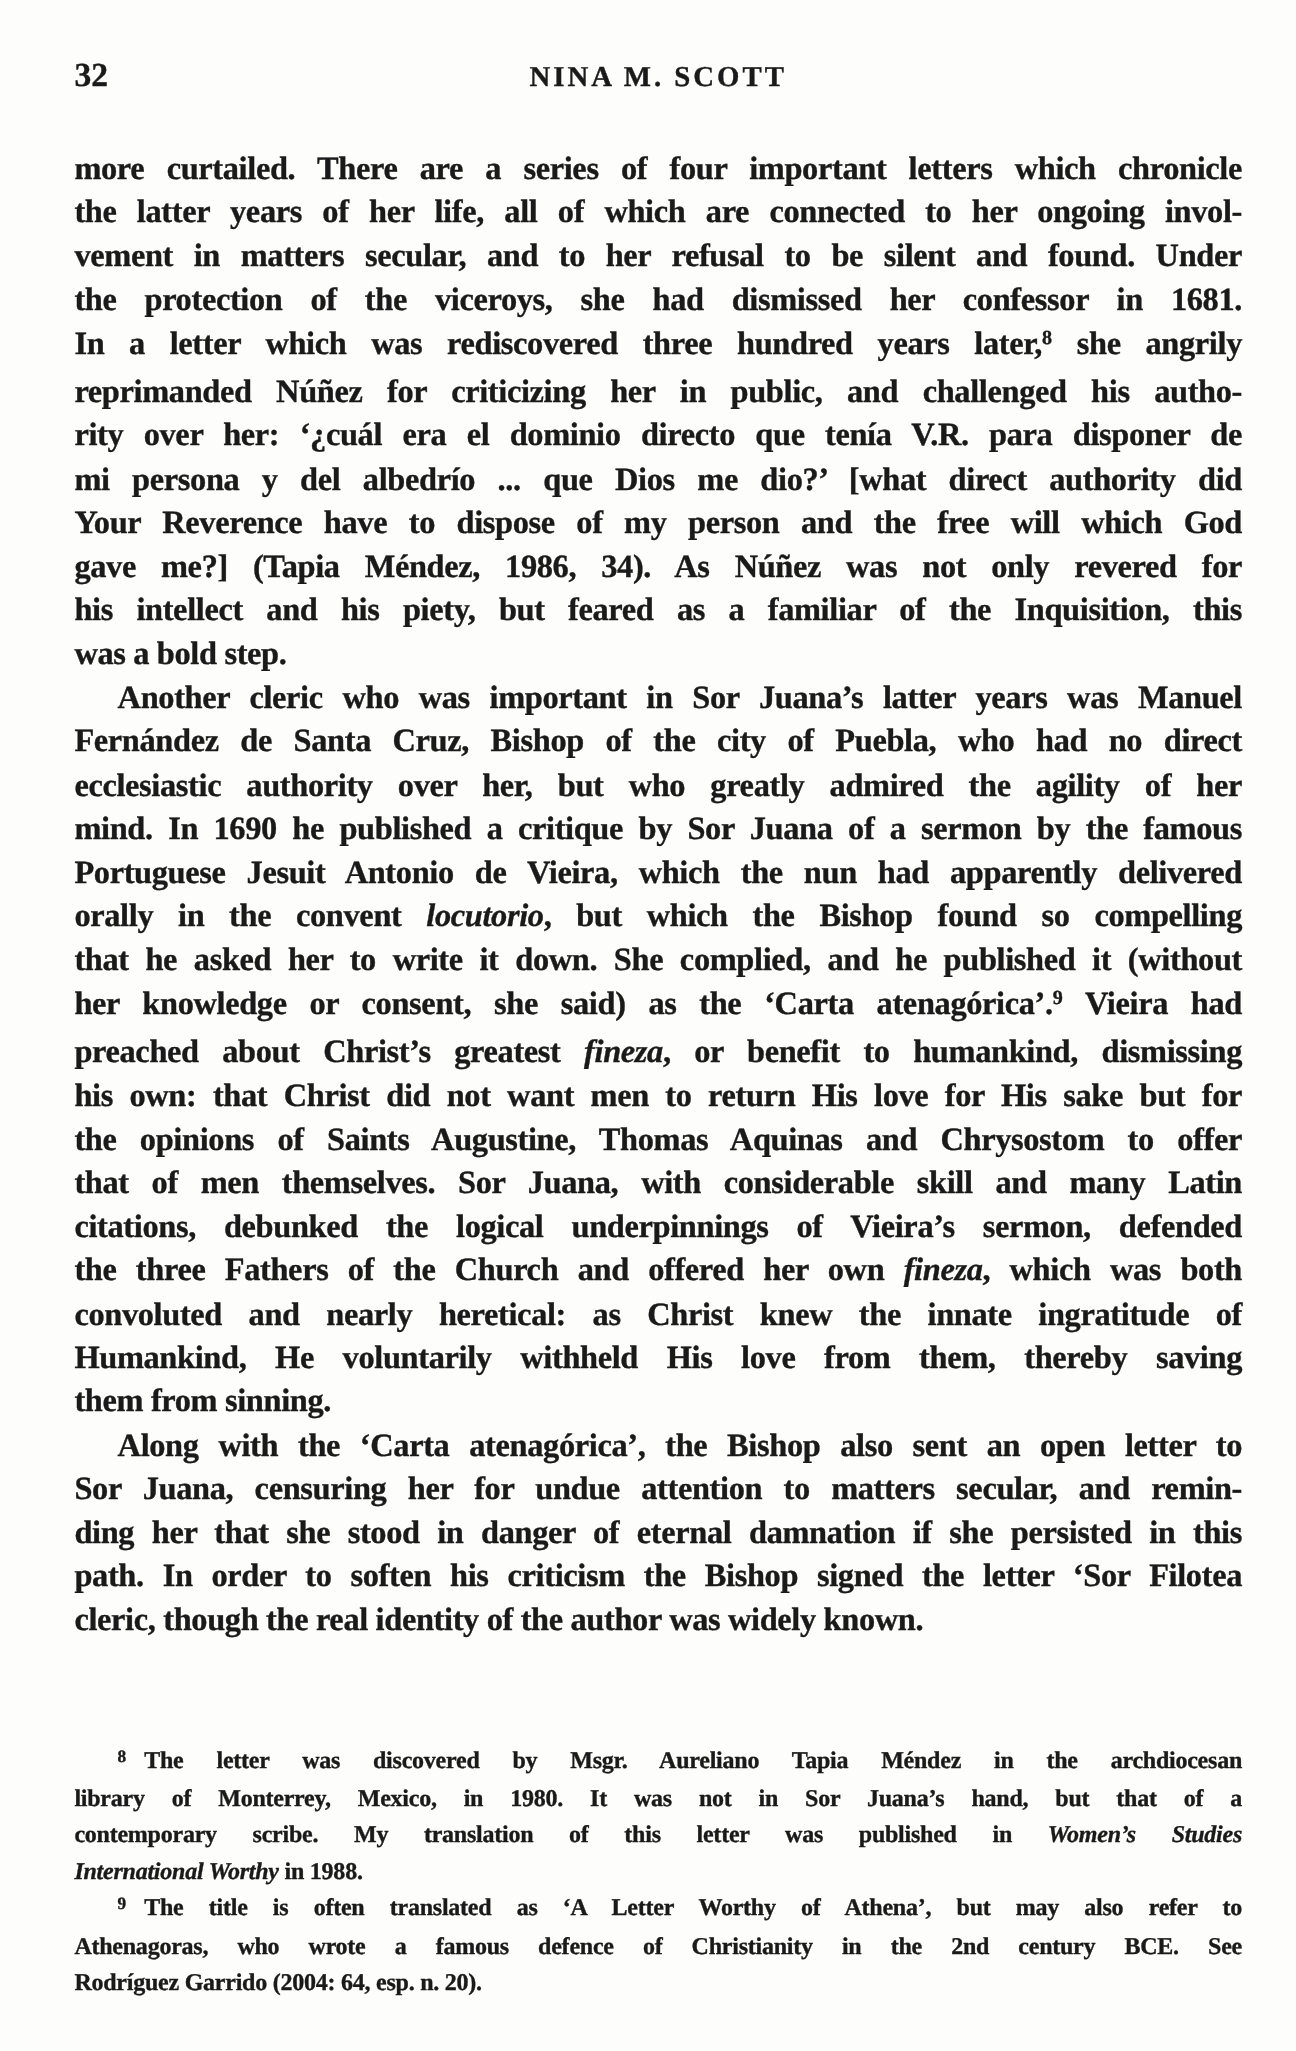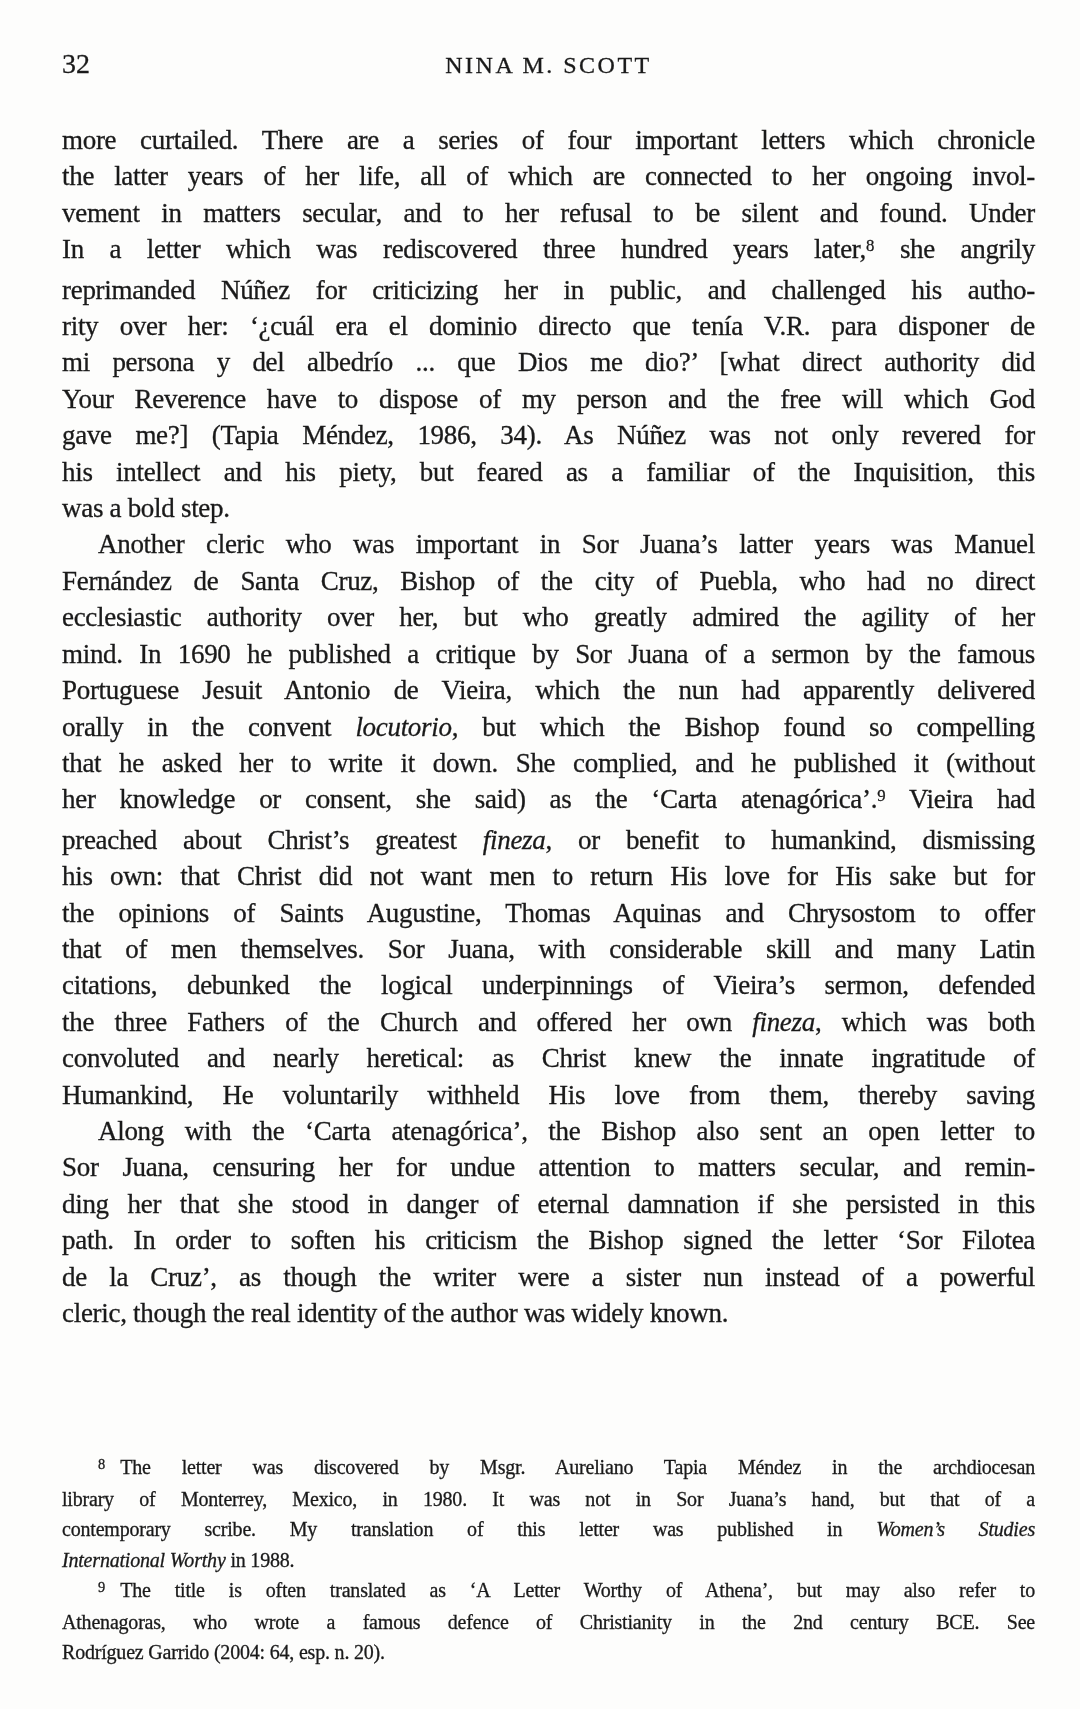--- a/index.html
+++ b/index.html
@@ -11,20 +11,21 @@
     width:1080px;height:1709px;
     background:var(--paper);
     font-family:"Liberation Serif","DejaVu Serif",serif;
     color:var(--ink);
     overflow:hidden;
     position:relative;
   }
   .page{
     position:absolute;top:0;left:0;width:1080px;height:1709px;
     background:var(--paper);
+    font-weight:bold;
   }
   
   .page{-webkit-text-stroke:0.3px var(--ink);}
 
   .running-head{
     position:absolute;top:48px;left:62px;width:973px;height:36px;
   }
   .pagenum{
     position:absolute;left:0;top:0;
     font-size:28px;line-height:32px;
@@ -77,20 +78,21 @@
   <div class="running-head">
     <span class="pagenum">32</span>
     <span class="rh-title">NINA M. SCOTT</span>
   </div>
 
   <div class="body-text">
       <div class="para">
         <div class="line"><span>more curtailed. There are a series of four important letters which chronicle</span></div>
         <div class="line"><span>the latter years of her life, all of which are connected to her ongoing invol-</span></div>
         <div class="line"><span>vement in matters secular, and to her refusal to be silent and found. Under</span></div>
+        <div class="line"><span>the protection of the viceroys, she had dismissed her confessor in 1681.</span></div>
         <div class="line"><span>In a letter which was rediscovered three hundred years later,</span><span class="sup">8</span><span> she angrily</span></div>
         <div class="line"><span>reprimanded Núñez for criticizing her in public, and challenged his autho-</span></div>
         <div class="line"><span>rity over her: ‘¿cuál era el dominio directo que tenía V.R. para disponer de</span></div>
         <div class="line"><span>mi persona y del albedrío ... que Dios me dio?’ [what direct authority did</span></div>
         <div class="line"><span>Your Reverence have to dispose of my person and the free will which God</span></div>
         <div class="line"><span>gave me?] (Tapia Méndez, 1986, 34). As Núñez was not only revered for</span></div>
         <div class="line"><span>his intellect and his piety, but feared as a familiar of the Inquisition, this</span></div>
         <div class="line end"><span>was a bold step.</span></div>
       </div>
       <div class="para">
@@ -103,27 +105,27 @@
         <div class="line"><span>that he asked her to write it down. She complied, and he published it (without</span></div>
         <div class="line"><span>her knowledge or consent, she said) as the ‘Carta atenagórica’.</span><span class="sup">9</span><span> Vieira had</span></div>
         <div class="line"><span>preached about Christ’s greatest </span><span class="it">fineza</span><span>, or benefit to humankind, dismissing</span></div>
         <div class="line"><span>his own: that Christ did not want men to return His love for His sake but for</span></div>
         <div class="line"><span>the opinions of Saints Augustine, Thomas Aquinas and Chrysostom to offer</span></div>
         <div class="line"><span>that of men themselves. Sor Juana, with considerable skill and many Latin</span></div>
         <div class="line"><span>citations, debunked the logical underpinnings of Vieira’s sermon, defended</span></div>
         <div class="line"><span>the three Fathers of the Church and offered her own </span><span class="it">fineza</span><span>, which was both</span></div>
         <div class="line"><span>convoluted and nearly heretical: as Christ knew the innate ingratitude of</span></div>
         <div class="line"><span>Humankind, He voluntarily withheld His love from them, thereby saving</span></div>
+        <div class="line end"><span>them from sinning.</span></div>
       </div>
       <div class="para">
         <div class="line ind"><span>Along with the ‘Carta atenagórica’, the Bishop also sent an open letter to</span></div>
         <div class="line"><span>Sor Juana, censuring her for undue attention to matters secular, and remin-</span></div>
         <div class="line"><span>ding her that she stood in danger of eternal damnation if she persisted in this</span></div>
         <div class="line"><span>path. In order to soften his criticism the Bishop signed the letter ‘Sor Filotea</span></div>
-        <div class="line"><span>de la Cruz’, as though the writer were a sister nun instead of a powerful</span></div>
         <div class="line end"><span>cleric, though the real identity of the author was widely known.</span></div>
       </div>
     </div>
 
   <div class="footnotes">
       <div class="para">
         <div class="line ind"><span class="fnm">8</span><span>The letter was discovered by Msgr. Aureliano Tapia Méndez in the archdiocesan</span></div>
         <div class="line"><span>library of Monterrey, Mexico, in 1980. It was not in Sor Juana’s hand, but that of a</span></div>
         <div class="line"><span>contemporary scribe. My translation of this letter was published in </span><span class="it">Women’s Studies</span></div>
         <div class="line end"><span class="it">International Worthy</span><span> in 1988.</span></div>

